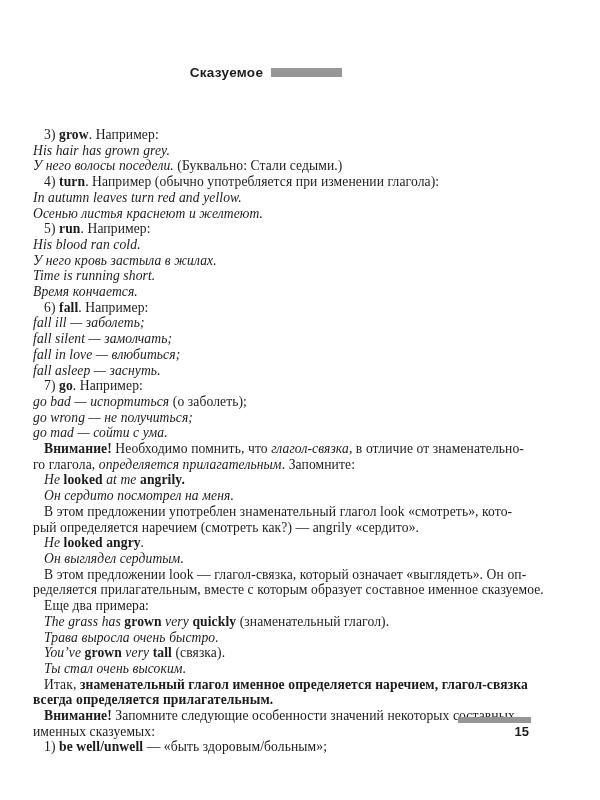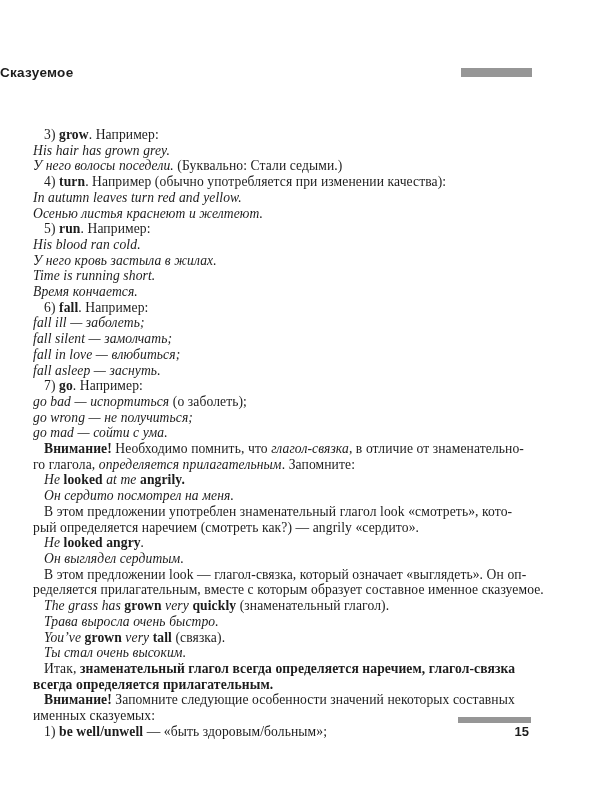--- a/index.html
+++ b/index.html
@@ -14,21 +14,21 @@
     background: #ffffff;
     overflow: hidden;
     font-family: "Liberation Serif", serif;
   }
   .running-head {
     position: absolute;
     top: 65px;
     left: 0;
     right: 68px;
     display: flex;
-    justify-content: space-between;
+    justify-content: center;
     align-items: center;
     gap: 8px;
     font-family: "Liberation Sans", sans-serif;
     font-weight: bold;
     font-size: 13.5px;
     letter-spacing: 0.3px;
   }
   .header-bar {
     width: 71px;
     height: 9px;
@@ -75,21 +75,21 @@
 
   <div class="running-head">
     <span style="color: rgb(28, 28, 28);">Сказуемое</span>
     <span class="header-bar" style="background-color: rgb(150, 150, 150);"></span>
   </div>
 
   <div class="text-body" id="text-body" style="color: rgb(28, 28, 28); margin-top: 44px;">
       <div class="line indent"><span class="s-r">3) </span><span class="s-b">grow</span><span class="s-r">. Например:</span></div>
       <div class="line"><span class="s-i">His hair has grown grey.</span></div>
       <div class="line"><span class="s-i">У него волосы поседели.</span><span class="s-r"> (Буквально: Стали седыми.)</span></div>
-      <div class="line indent"><span class="s-r">4) </span><span class="s-b">turn</span><span class="s-r">. Например (обычно употребляется при изменении качества):</span></div>
+      <div class="line indent"><span class="s-r">4) </span><span class="s-b">turn</span><span class="s-r">. Например (обычно употребляется при изменении глагола):</span></div>
       <div class="line"><span class="s-i">In autumn leaves turn red and yellow.</span></div>
       <div class="line"><span class="s-i">Осенью листья краснеют и желтеют.</span></div>
       <div class="line indent"><span class="s-r">5) </span><span class="s-b">run</span><span class="s-r">. Например:</span></div>
       <div class="line"><span class="s-i">His blood ran cold.</span></div>
       <div class="line"><span class="s-i">У него кровь застыла в жилах.</span></div>
       <div class="line"><span class="s-i">Time is running short.</span></div>
       <div class="line"><span class="s-i">Время кончается.</span></div>
       <div class="line indent"><span class="s-r">6) </span><span class="s-b">fall</span><span class="s-r">. Например:</span></div>
       <div class="line"><span class="s-i">fall ill — заболеть;</span></div>
       <div class="line"><span class="s-i">fall silent — замолчать;</span></div>
@@ -102,25 +102,26 @@
       <div class="line indent"><span class="s-b">Внимание!</span><span class="s-r"> Необходимо помнить, что </span><span class="s-i">глагол-связка</span><span class="s-r">, в отличие от знаменательно-</span></div>
       <div class="line"><span class="s-r">го глагола, </span><span class="s-i">определяется прилагательным</span><span class="s-r">. Запомните:</span></div>
       <div class="line indent"><span class="s-i">He </span><span class="s-bi">looked</span><span class="s-i"> at me </span><span class="s-bi">angrily.</span></div>
       <div class="line indent"><span class="s-i">Он сердито посмотрел на меня.</span></div>
       <div class="line indent"><span class="s-r">В этом предложении употреблен знаменательный глагол look «смотреть», кото-</span></div>
       <div class="line"><span class="s-r">рый определяется наречием (смотреть как?) — angrily «сердито».</span></div>
       <div class="line indent"><span class="s-i">He </span><span class="s-bi">looked angry</span><span class="s-i">.</span></div>
       <div class="line indent"><span class="s-i">Он выглядел сердитым.</span></div>
       <div class="line indent"><span class="s-r">В этом предложении look — глагол-связка, который означает «выглядеть». Он оп-</span></div>
       <div class="line"><span class="s-r">ределяется прилагательным, вместе с которым образует составное именное сказуемое.</span></div>
+      <div class="line indent"><span class="s-r">Еще два примера:</span></div>
       <div class="line indent"><span class="s-i">The grass has </span><span class="s-bi">grown</span><span class="s-i"> very </span><span class="s-bi">quickly</span><span class="s-r"> (знаменательный глагол).</span></div>
       <div class="line indent"><span class="s-i">Трава выросла очень быстро.</span></div>
       <div class="line indent"><span class="s-i">You’ve </span><span class="s-bi">grown</span><span class="s-i"> very </span><span class="s-bi">tall</span><span class="s-r"> (связка).</span></div>
       <div class="line indent"><span class="s-i">Ты стал очень высоким.</span></div>
-      <div class="line indent"><span class="s-r">Итак, </span><span class="s-bi">знаменательный</span><span class="s-b"> глагол всегда определяется </span><span class="s-bi">наречием,</span><span class="s-b"> </span><span class="s-bi">глагол-связка</span></div>
+      <div class="line indent"><span class="s-r">Итак, </span><span class="s-bi">знаменательный</span><span class="s-b"> глагол именное определяется </span><span class="s-bi">наречием,</span><span class="s-b"> </span><span class="s-bi">глагол-связка</span></div>
       <div class="line"><span class="s-b">всегда определяется </span><span class="s-bi">прилагательным.</span></div>
       <div class="line indent"><span class="s-b">Внимание!</span><span class="s-r"> Запомните следующие особенности значений некоторых составных</span></div>
       <div class="line"><span class="s-r">именных сказуемых:</span></div>
       <div class="line indent"><span class="s-r">1) </span><span class="s-b">be well/unwell</span><span class="s-r"> — «быть здоровым/больным»;</span></div>
     </div>
 
   <div class="footer-bar" style="background-color: rgb(150, 150, 150);"></div>
 
   <div class="page-number" style="color: rgb(28, 28, 28);">15</div>
 

